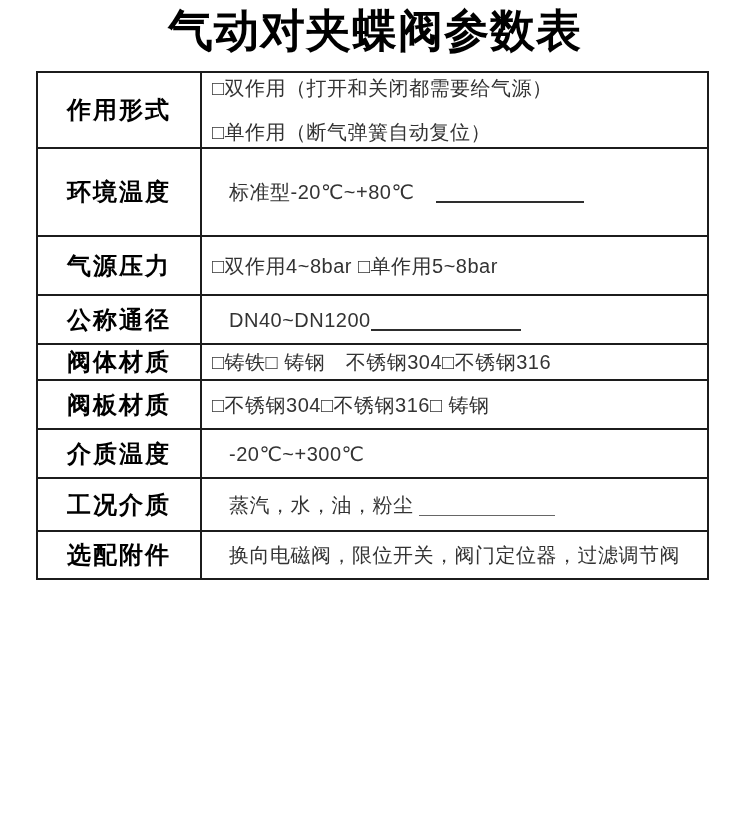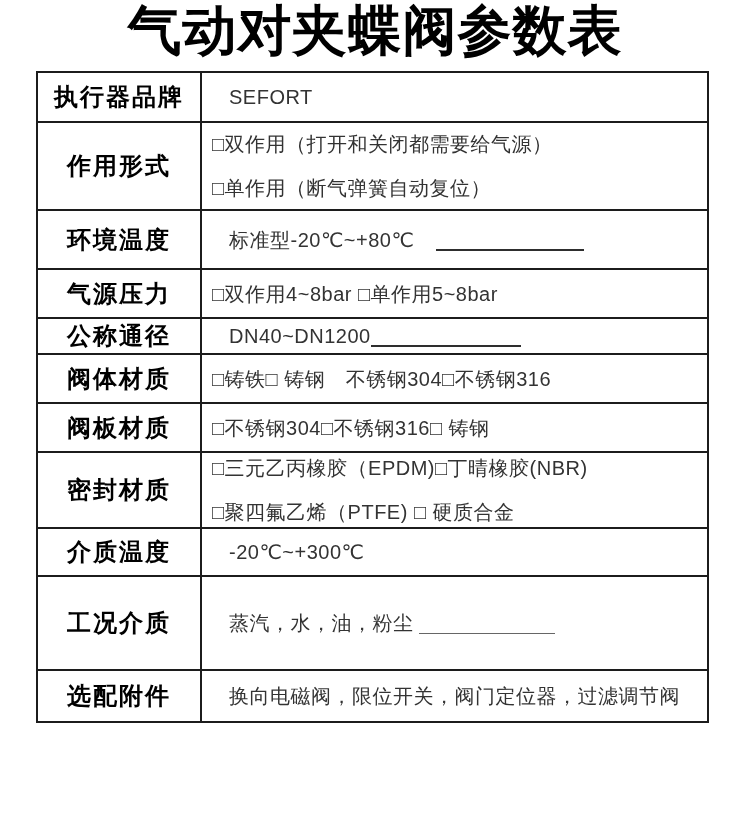--- a/index.html
+++ b/index.html
@@ -15,21 +15,21 @@
     -webkit-font-smoothing: antialiased;
   }
   .sheet {
     width: 750px;
     height: 825px;
     background: #ffffff;
   }
   h1.page-title {
     margin: 4px 0 0 0;
     text-align: center;
-    font-size: 54px;
+    font-size: 45px;
     line-height: 53px;
     font-weight: 900;
     letter-spacing: 1px;
     color: #000000;
   }
   table.ptable {
     border-collapse: collapse;
     table-layout: fixed;
     margin: 14px 0 0 36px;
     width: 673px;
@@ -92,28 +92,20 @@
 </head>
 <body>
 
 <main class="sheet">
   <h1 class="page-title">气动对夹蝶阀参数表</h1>
 
   <table class="ptable">
     <tbody>
         <tr>
     <th>
-      <span>执行器品牌</span>
-    </th>
-    <td>
-            <div class="line indent"><span>SEFORT</span></div>
-          </td>
-  </tr>
-        <tr>
-    <th>
       <span>作用形式</span>
     </th>
     <td>
             <div class="line"><span>□双作用（打开和关闭都需要给气源）</span></div>
             <div class="line"><span>□单作用（断气弹簧自动复位）</span></div>
           </td>
   </tr>
         <tr>
     <th>
       <span>环境温度</span>
@@ -149,29 +141,20 @@
         <tr>
     <th>
       <span>阀板材质</span>
     </th>
     <td>
             <div class="line"><span>□不锈钢304□不锈钢316□ 铸钢</span></div>
           </td>
   </tr>
         <tr>
     <th>
-      <span>密封材质</span>
-    </th>
-    <td>
-            <div class="line"><span>□三元乙丙橡胶（EPDM)□丁晴橡胶(NBR)</span></div>
-            <div class="line"><span>□聚四氟乙烯（PTFE) □ 硬质合金</span></div>
-          </td>
-  </tr>
-        <tr>
-    <th>
       <span>介质温度</span>
     </th>
     <td>
             <div class="line indent"><span>-20℃~+300℃</span></div>
           </td>
   </tr>
         <tr>
     <th>
       <span>工况介质</span>
     </th>

